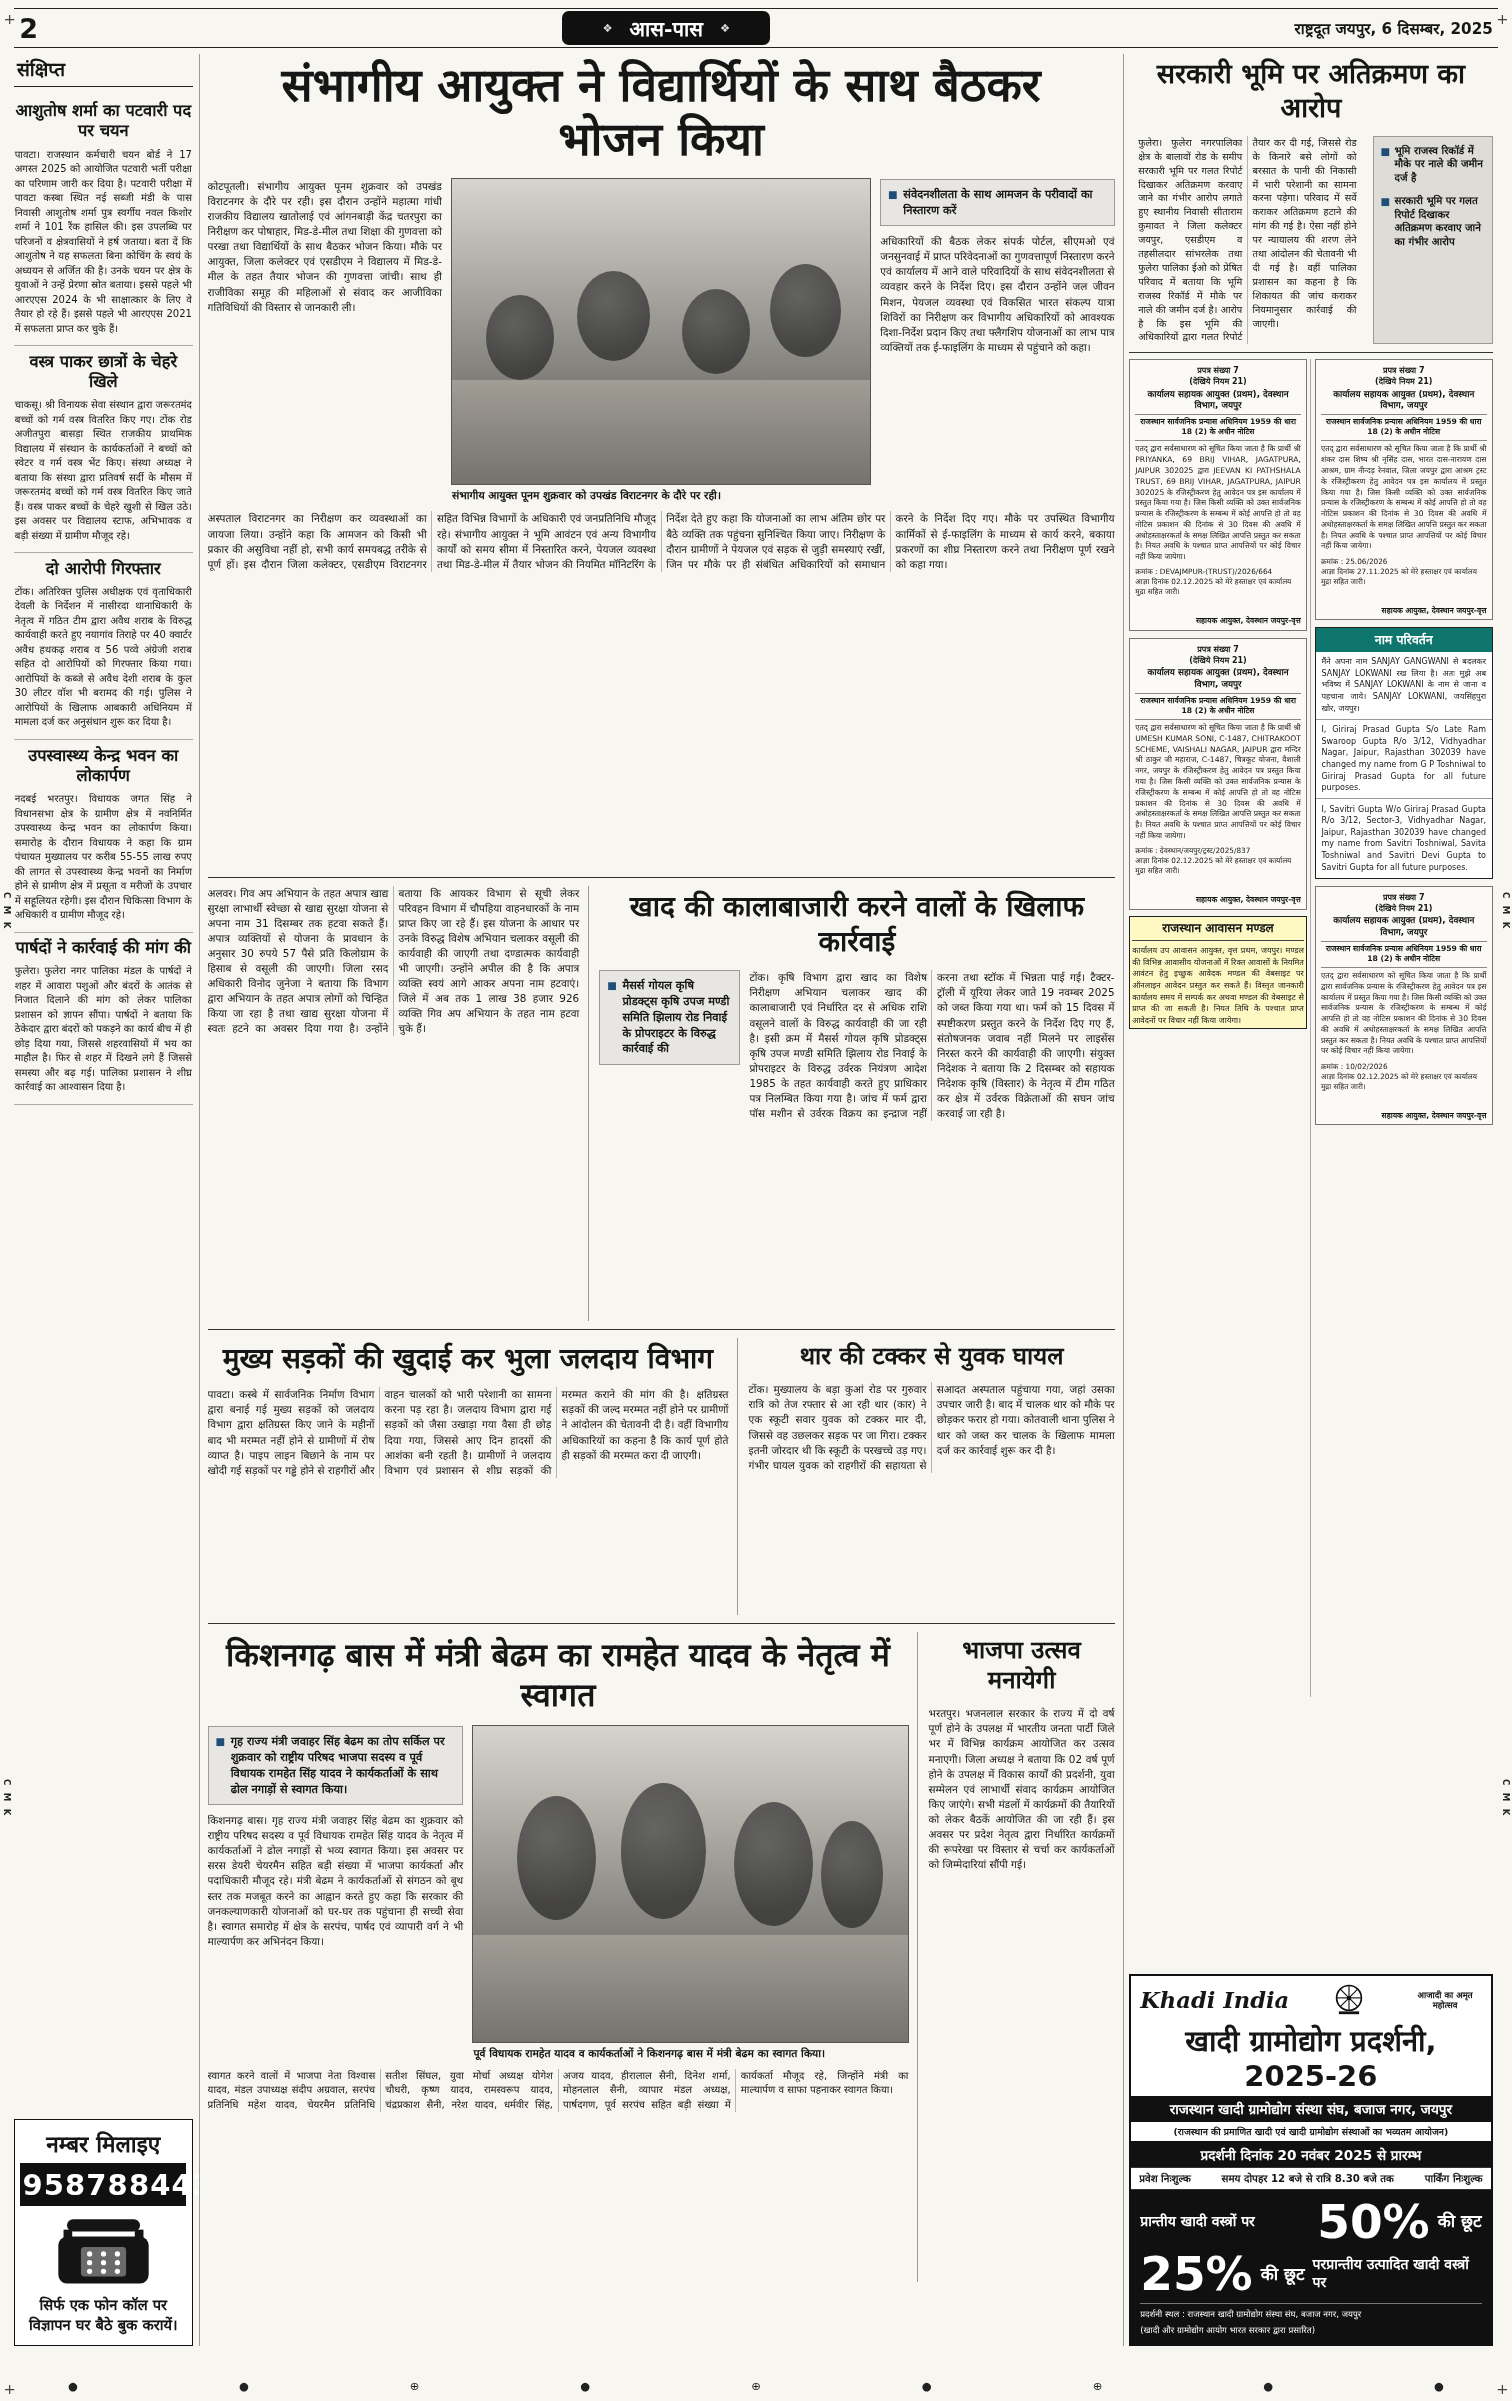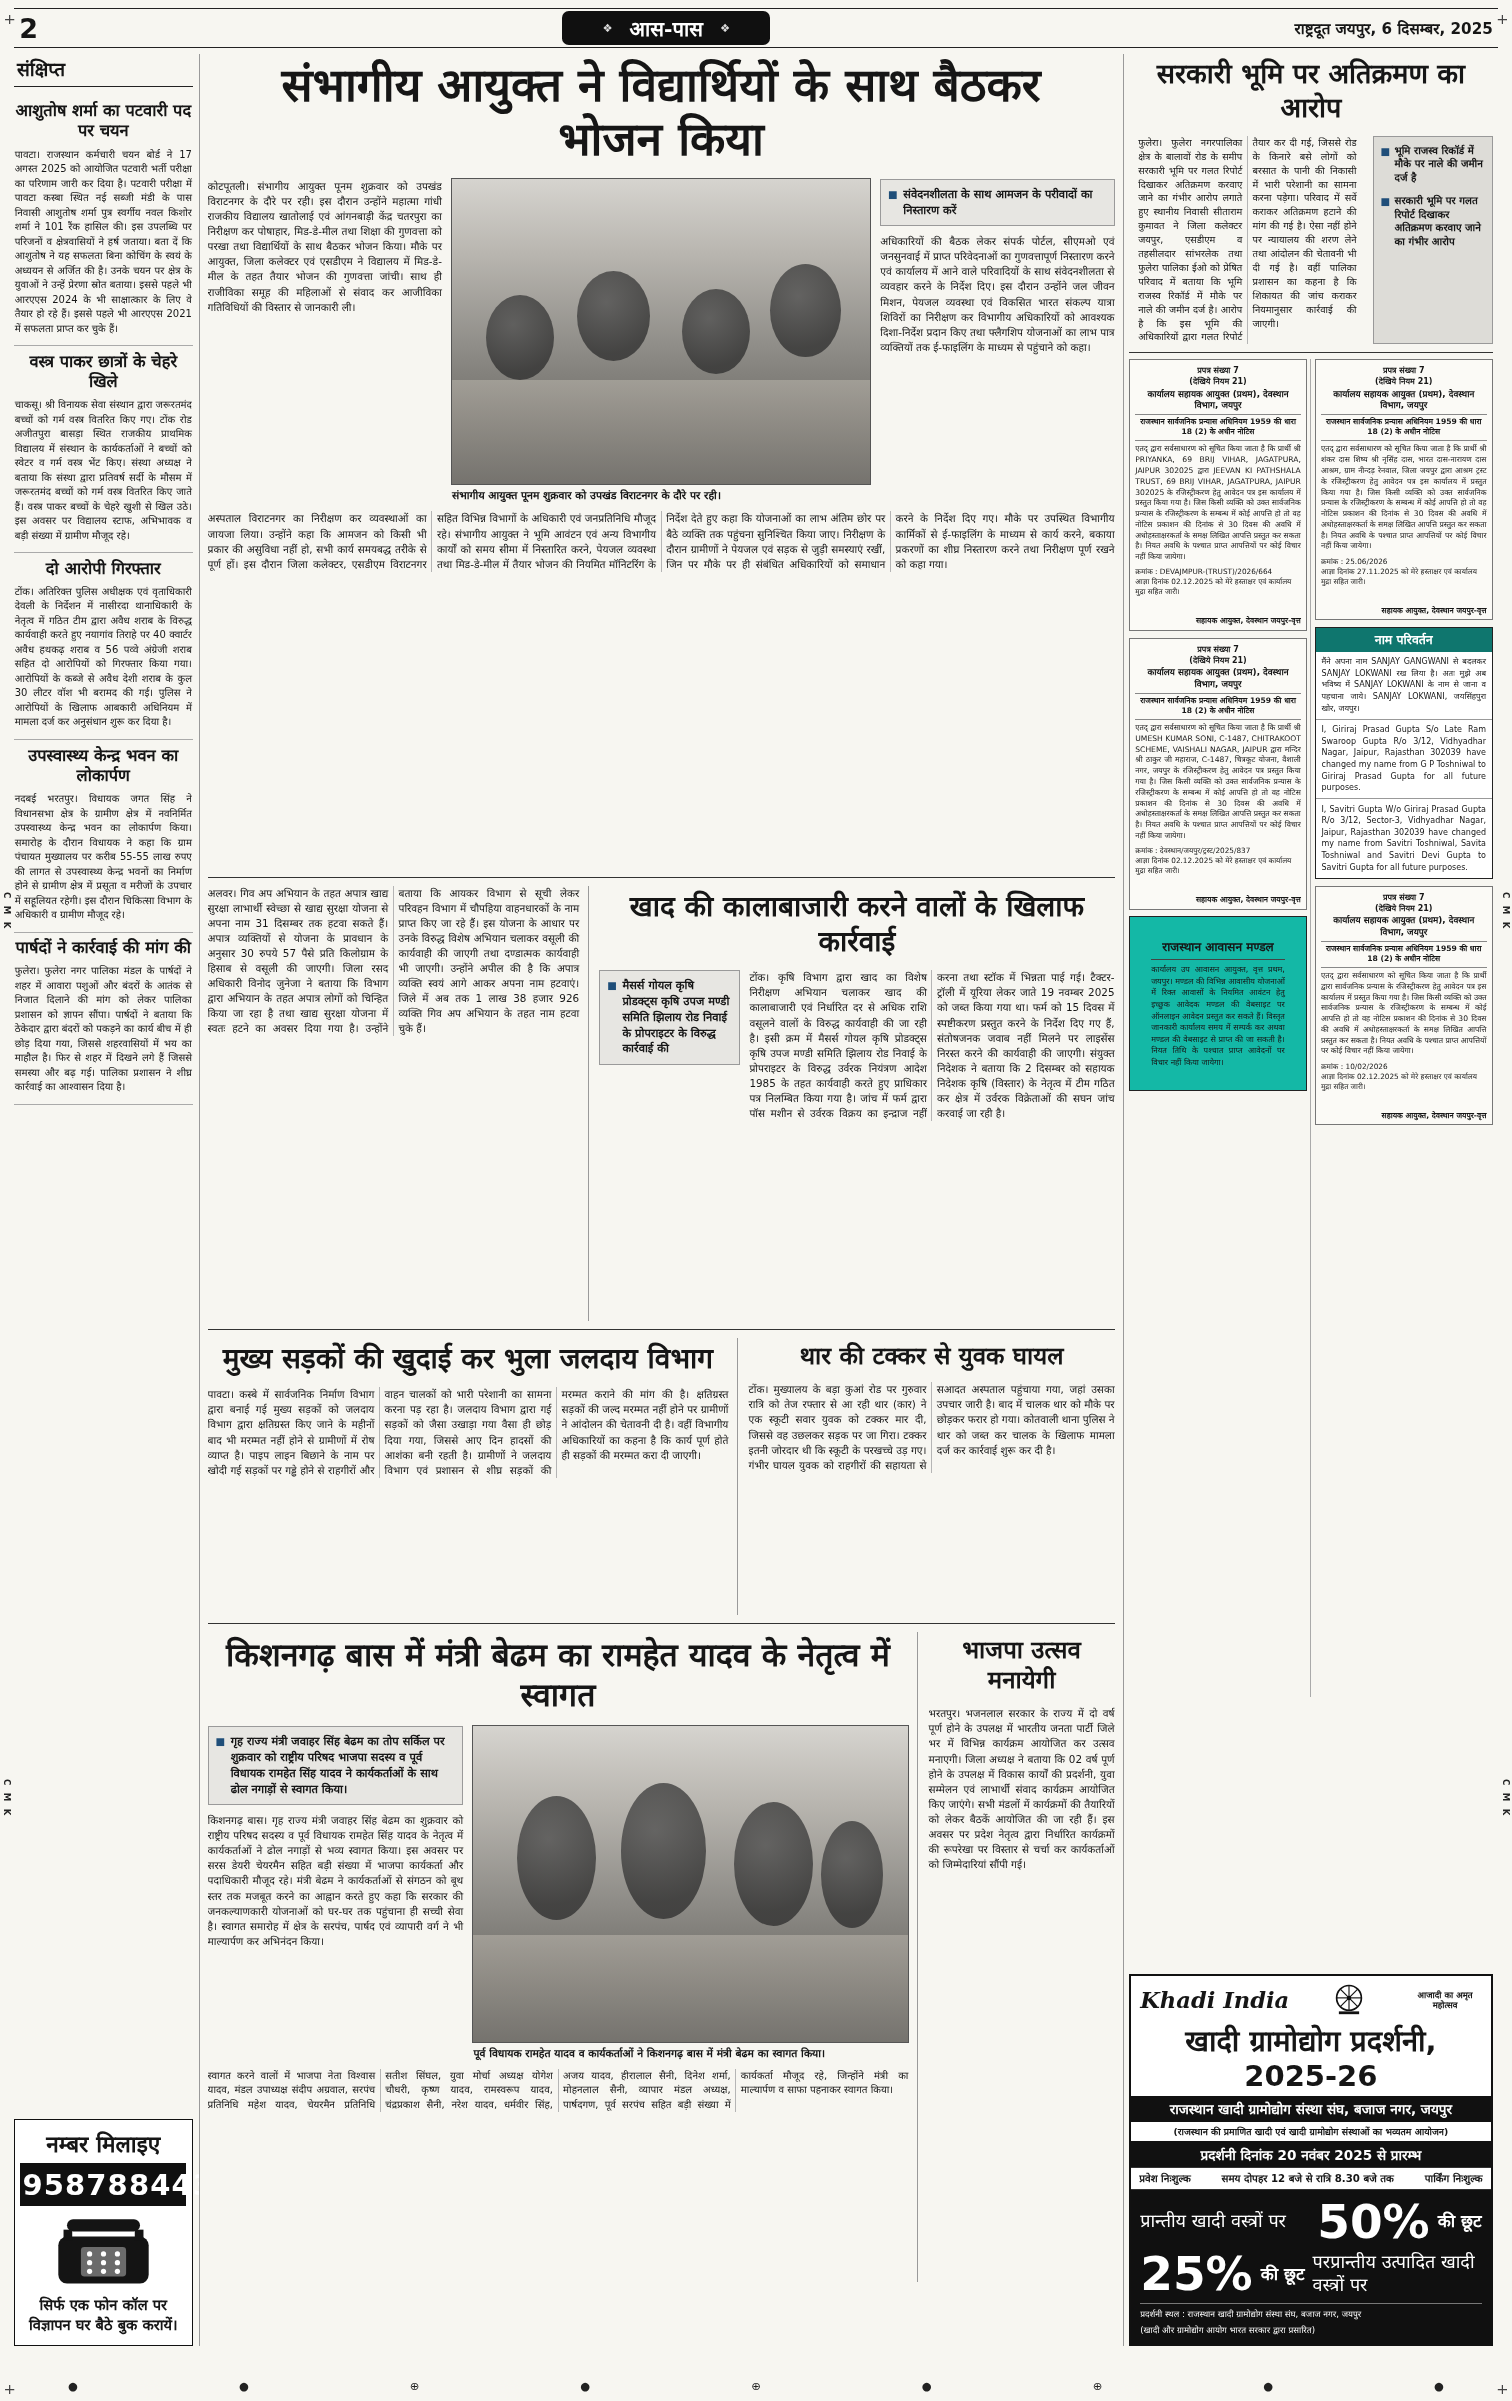--- a/index.html
+++ b/index.html
@@ -101,21 +101,21 @@
   .notices { height:1344px; overflow:hidden; column-count:2; column-gap:8px; column-rule:0.6px solid #aaa; padding-top:5.6px; }
   .notice { break-inside:avoid; border:0.6px solid #777; padding:4.5px 5.1px; margin-bottom:6.8px; background:#fbfaf6; }
   .notice .form-no { font-size:8px; font-weight:bold; text-align:center; }
   .notice .office  { font-size:8.8px; font-weight:bold; text-align:center; margin:2.3px 0; line-height:1.3; }
   .notice .law     { font-size:7.6px; font-weight:bold; text-align:center; border-top:0.6px solid #888; border-bottom:0.6px solid #888; padding:2.3px 0; margin-bottom:3.4px; line-height:1.35; }
   .notice .nbody   { font-size:7.6px; line-height:1.42; text-align:justify; }
   .notice .nref    { font-size:7.3px; margin-top:3.4px; }
   .notice .nsign   { font-size:7.6px; font-weight:bold; text-align:right; margin-top:19px; }
   .notice .ndate   { font-size:7.3px; text-align:left; }
 
-  .board-box { break-inside:avoid; border:1.1px solid #222; padding:21px; margin-bottom:6.8px; background:#14b8a6; }
+  .board-box { break-inside:avoid; border:1.1px solid #222; padding:2px; margin-bottom:6.8px; background:#fef9c3; }
   .board-box h4 { font-size:12px; font-weight:bold; text-align:center; border-bottom:0.6px solid #444; padding-bottom:3.4px; margin-bottom:4.5px; }
   .board-box p { font-size:8px; line-height:1.45; text-align:justify; }
 
   .namechange { break-inside:avoid; border:1.1px solid #222; margin-bottom:6.8px; background:#fff; }
   .namechange h4 { background:#0f766e; color:#fff; font-size:12.4px; font-weight:bold; text-align:center; padding:3.4px 0; }
   .namechange .nc-item { font-size:8px; line-height:1.45; text-align:justify; padding:4.5px 5.6px; border-bottom:0.6px solid #999; }
   .namechange .nc-item:last-child { border-bottom:none; }
 
   
   .khadi { margin-top:auto; border:2.3px solid #111; background:#fff; }
@@ -123,21 +123,21 @@
   .khadi-brand { font-family:"DejaVu Serif","Liberation Serif",serif; font-style:italic; font-weight:bold; font-size:22.6px; }
   .amrit { font-size:8.5px; font-weight:bold; text-align:center; width:73px; line-height:1.25; }
   .khadi-title { font-size:29px; font-weight:bold; text-align:center; line-height:1.2; padding:2.3px 5.6px; }
   .khadi-bar { background:#111; color:#fff; text-align:center; font-size:13.6px; font-weight:bold; padding:3.4px 4.5px; }
   .khadi-sub { text-align:center; font-size:9.3px; font-weight:bold; padding:3.4px 4.5px; }
   .khadi-row3 { display:flex; justify-content:space-between; align-items:center; font-size:10.2px; font-weight:bold; padding:3.4px 8px; border-top:0.6px solid #333; border-bottom:0.6px solid #333; }
   .khadi-black { background:#101010; color:#fff; padding:8px 9px 6.8px; }
   .disc { display:flex; align-items:center; gap:8px; margin-bottom:5.6px; }
   .disc .pct { font-size:47px; font-weight:bold; line-height:1; }
   .disc .lbl { font-size:17px; font-weight:bold; line-height:1.1; }
-  .disc .scope { font-size:18px; font-weight:normal; line-height:1.25; flex:1; }
+  .disc .scope { font-size:14px; font-weight:bold; line-height:1.25; flex:1; }
   .khadi-foot { border-top:0.6px solid #777; margin-top:3.4px; padding-top:4.5px; font-size:8.5px; line-height:1.4; }
 
   
   .crop { position:absolute; font-size:14.7px; color:#444; }
   .cmk { position:absolute; font-size:8.5px; font-weight:bold; color:#222; line-height:1.25; writing-mode:vertical-rl; letter-spacing:2.3px; }
   .footer-dots { position:absolute; left:0; right:0; bottom:8px; display:flex; justify-content:space-between; padding:0 68px; font-size:11.3px; color:#222; }
 </style>
 </head>
 <body>
 

